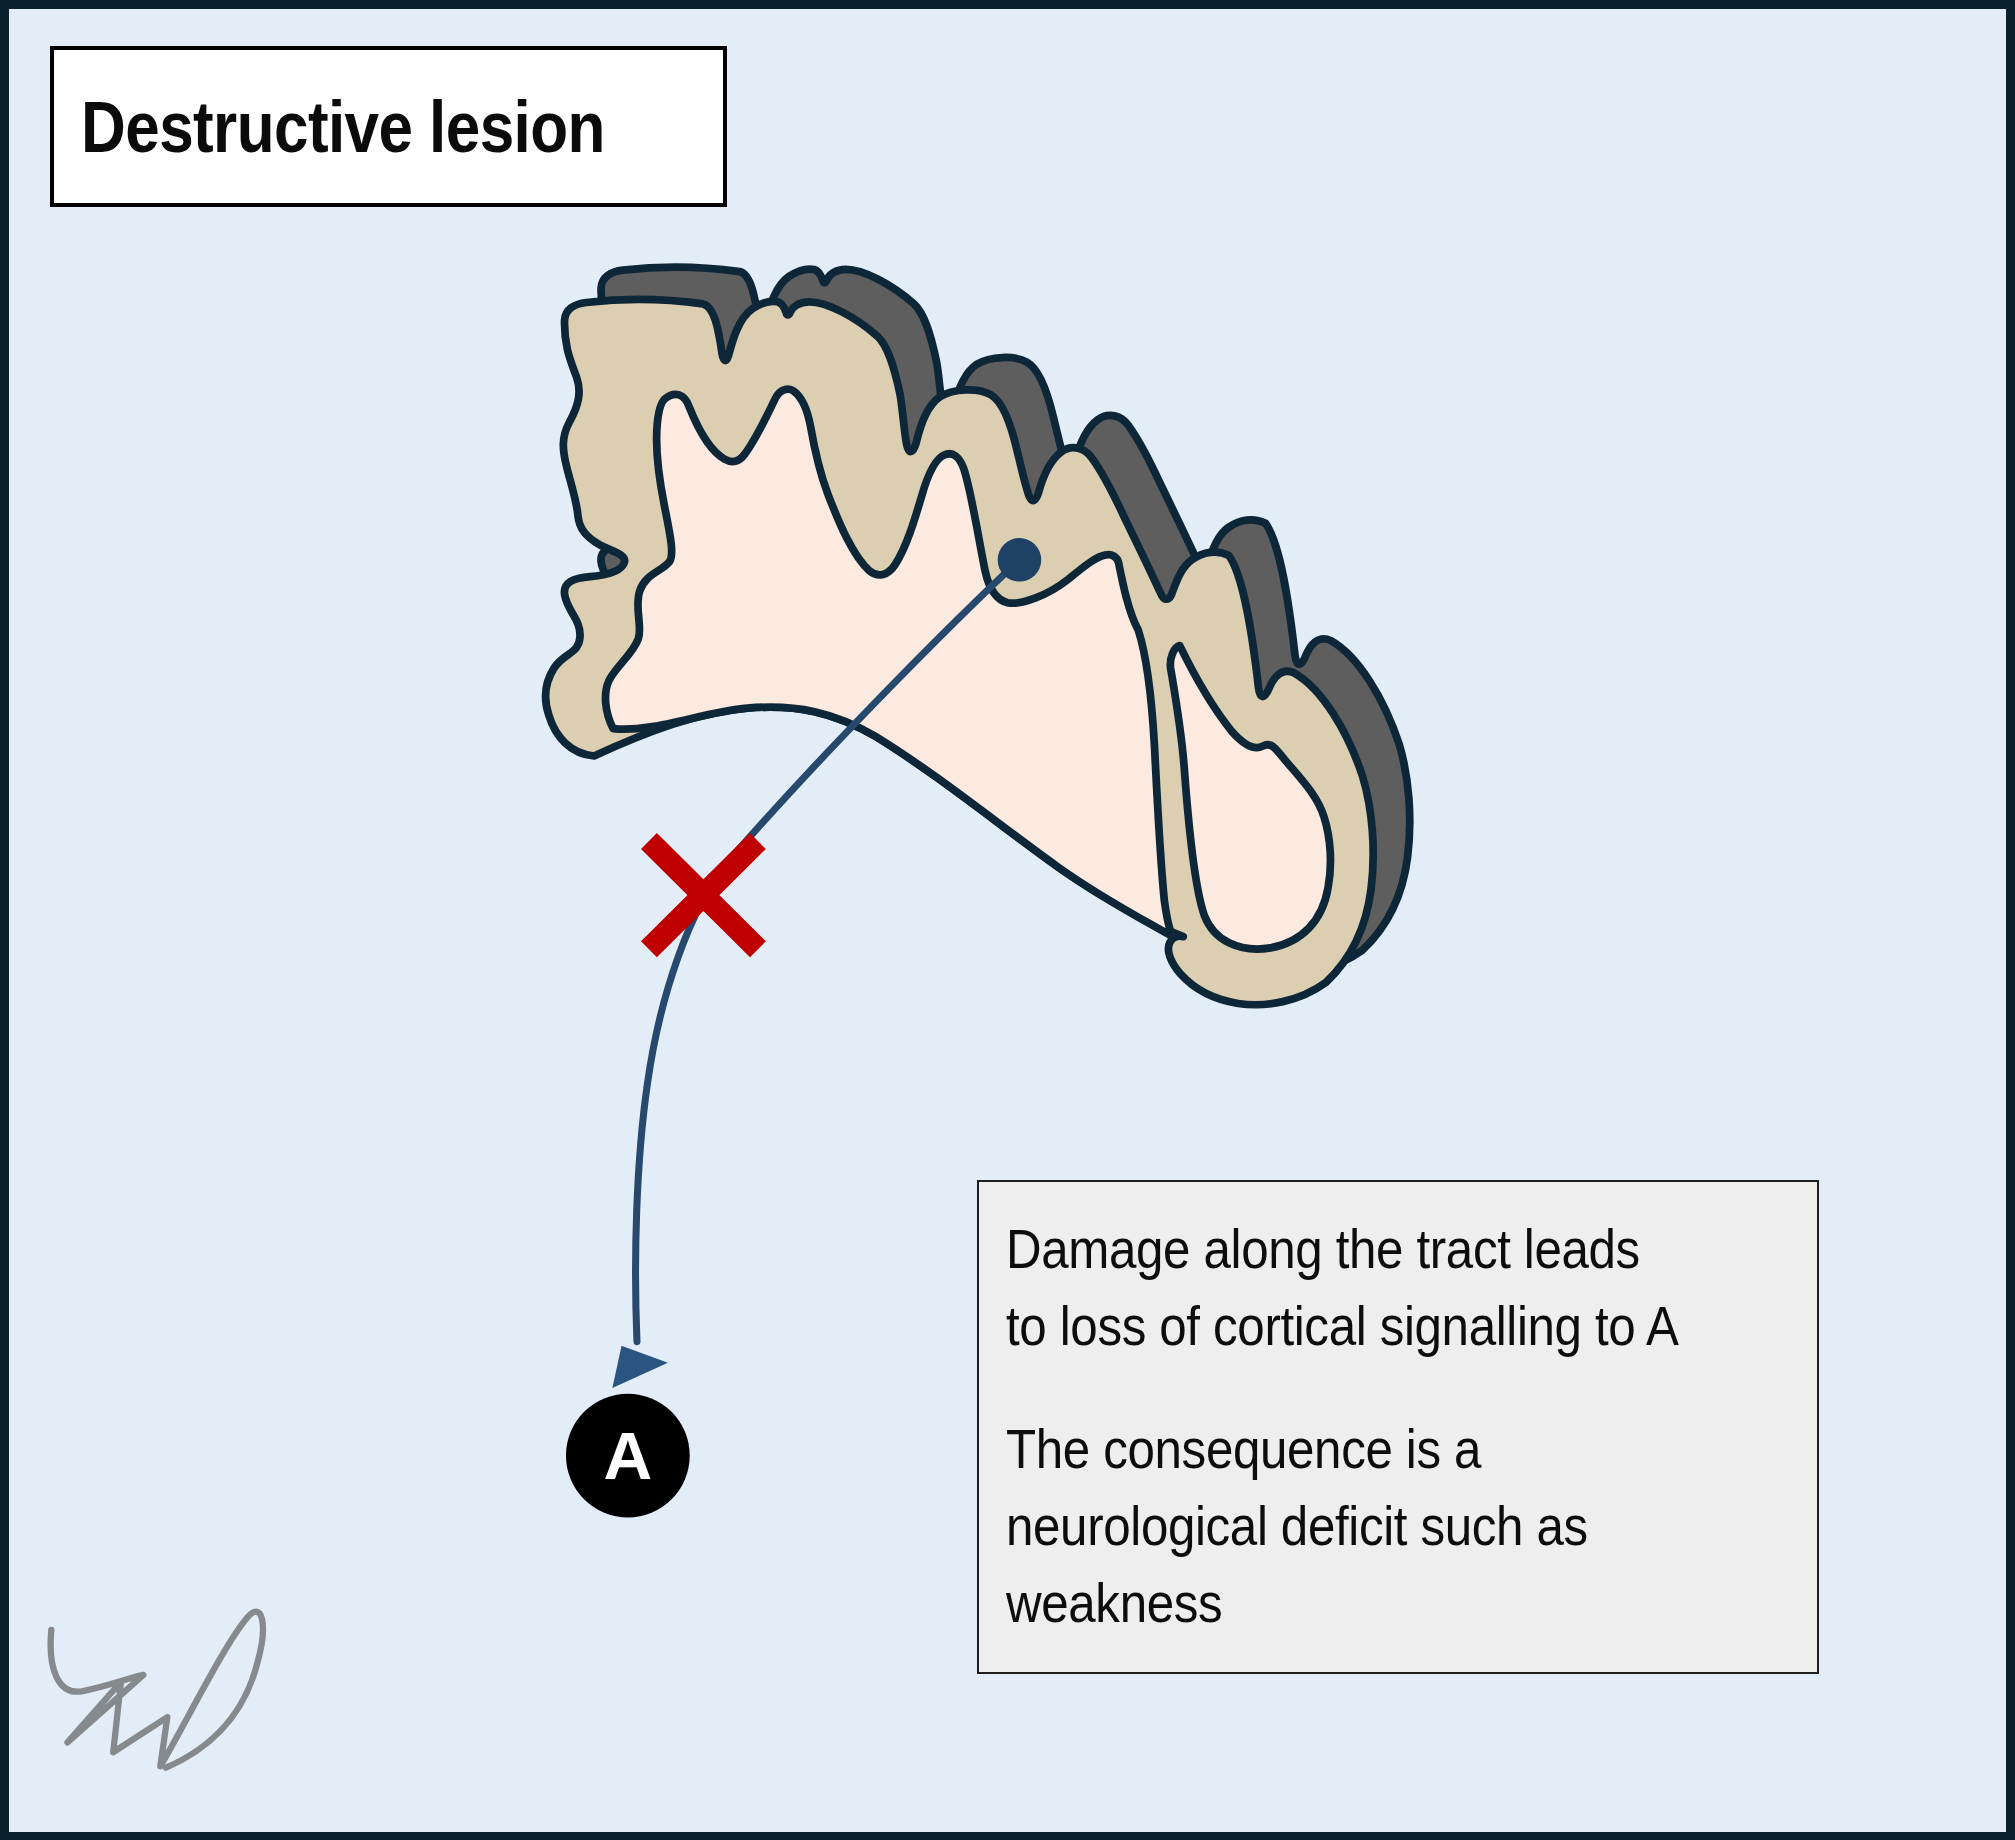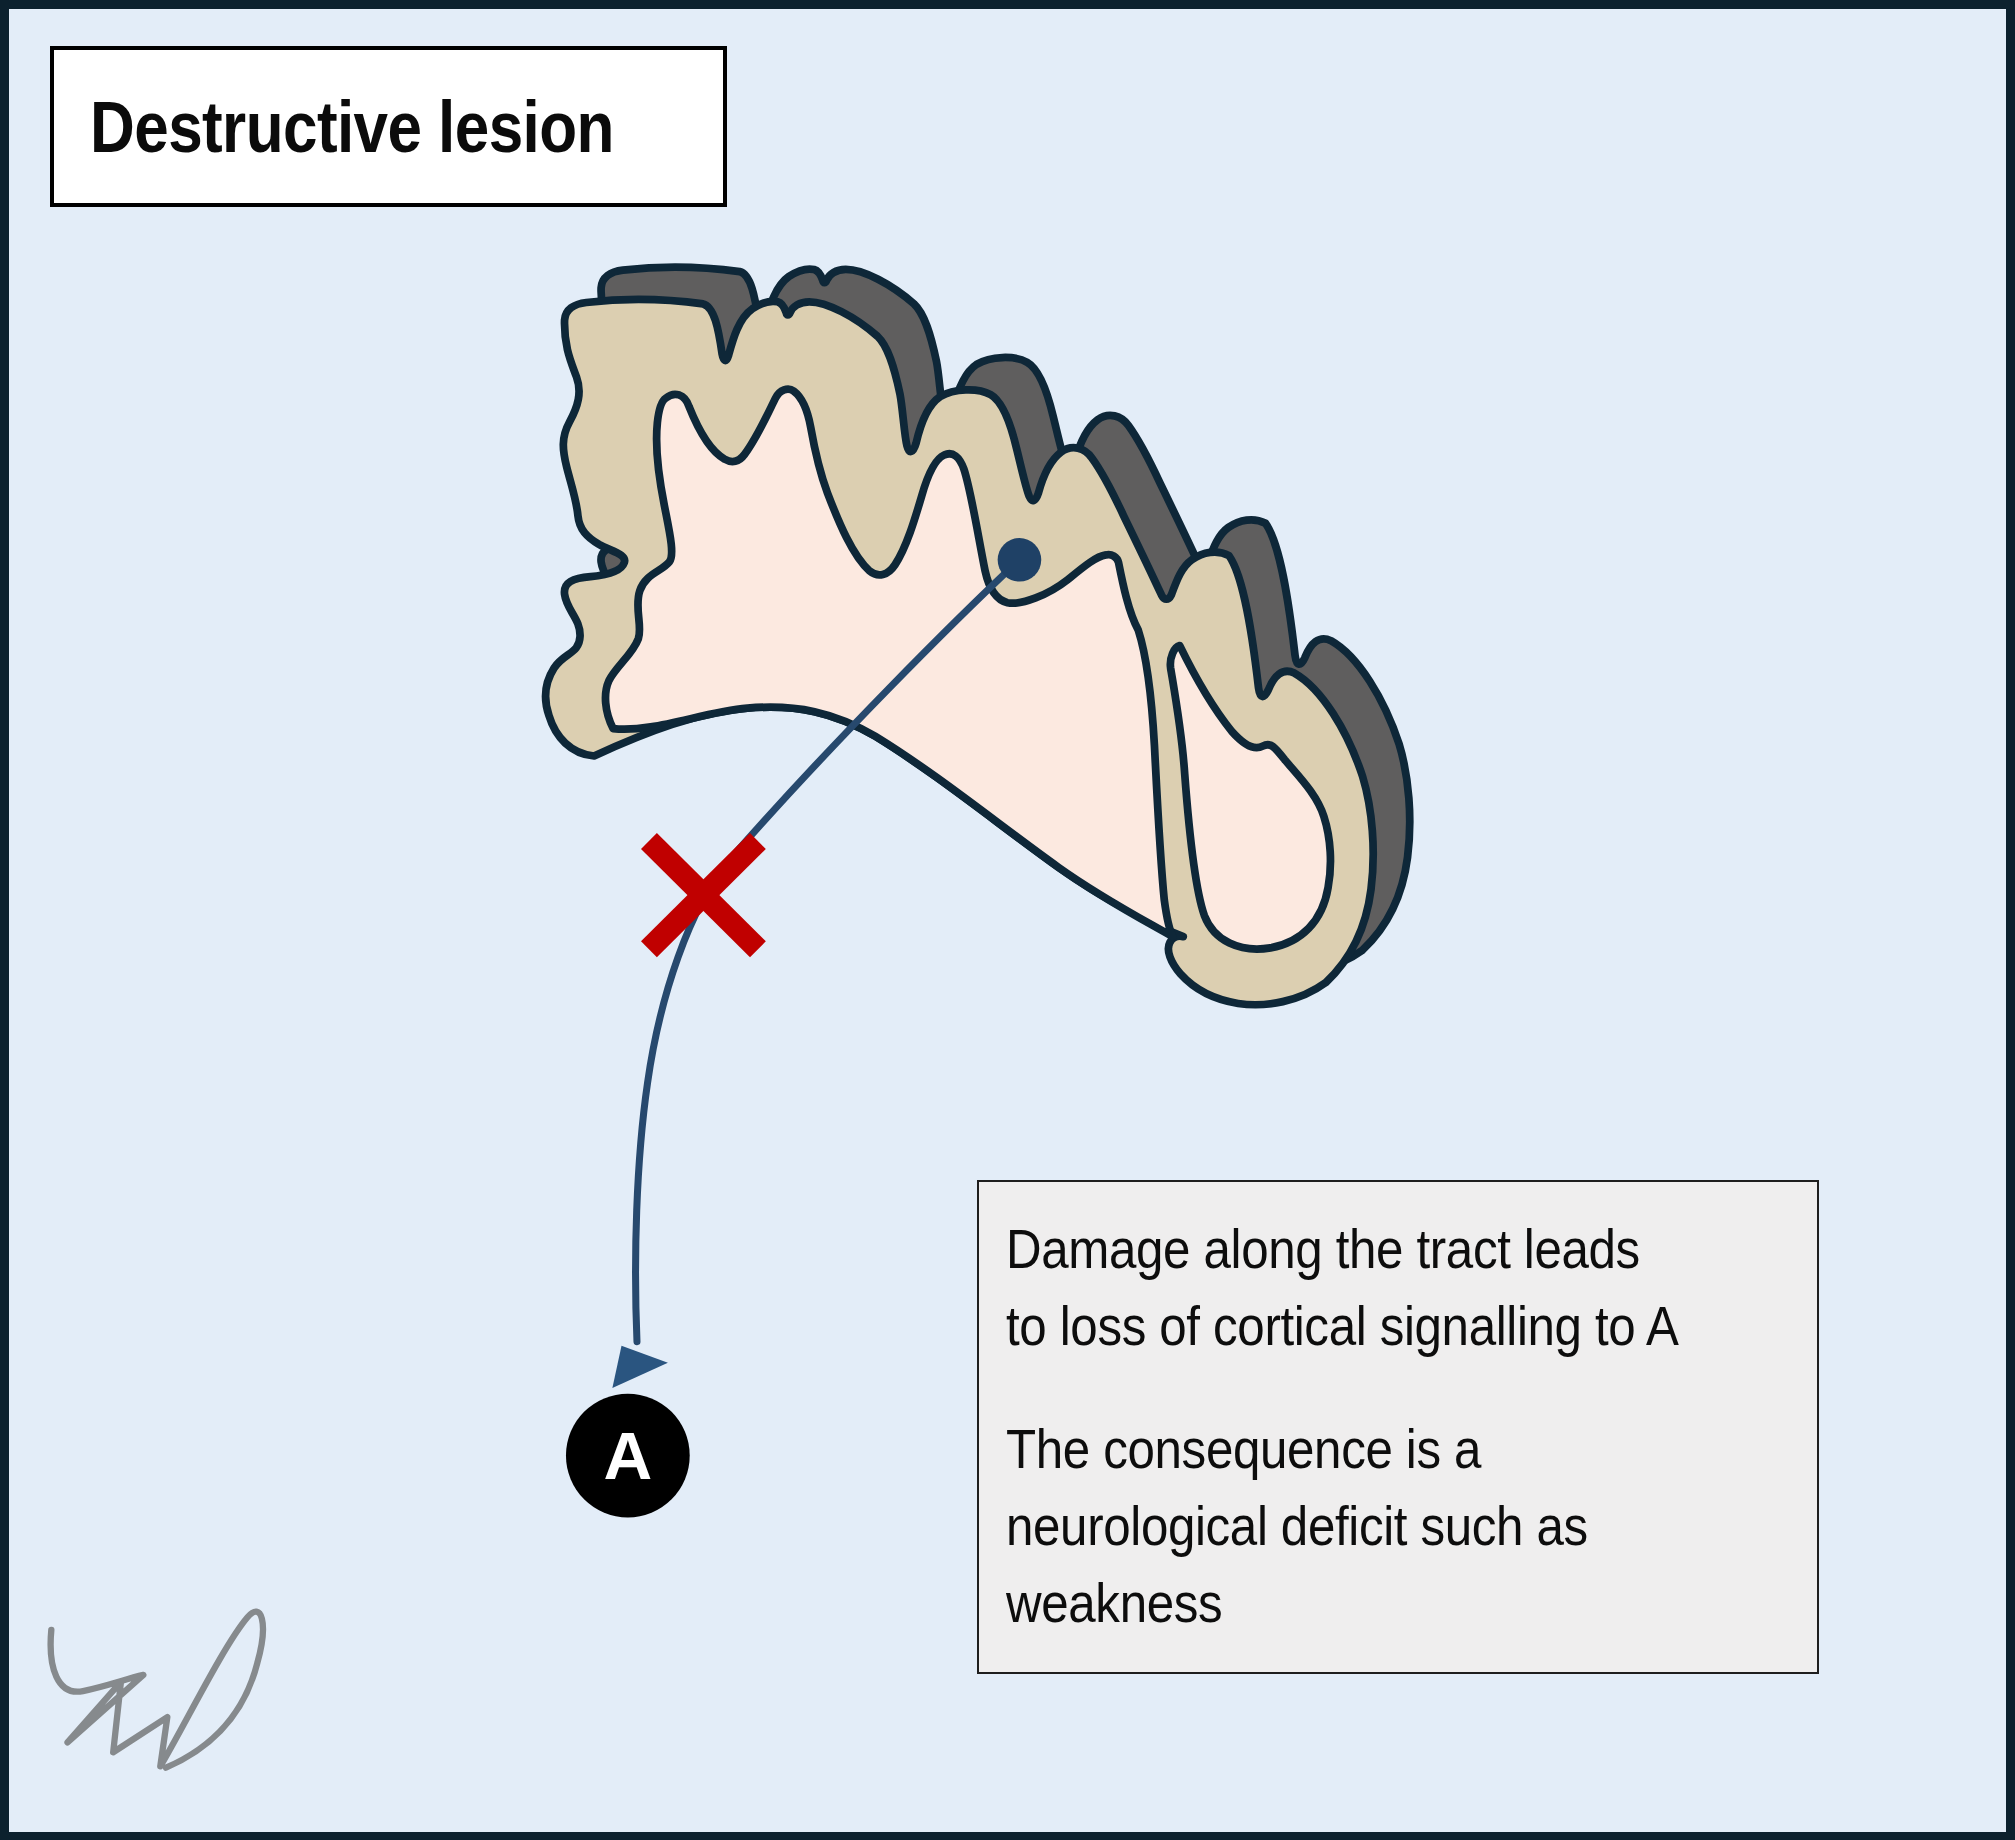--- a/index.html
+++ b/index.html
@@ -14,21 +14,21 @@
     border:9.8px solid #0c212e;
     pointer-events:none;
     z-index:40;
   }
   .artwork{position:absolute;left:0;top:0;width:2015px;height:1841px;}
   .title-box{
     position:absolute;left:50px;top:46px;width:677px;height:161px;
     box-sizing:border-box;
     background:#ffffff;border:4.9px solid #000000;
     display:flex;align-items:center;
-    padding-left:36px;
+    padding-left:27px;
     z-index:30;
   }
   .title-box .label{
     font-size:73px;font-weight:bold;color:#0b0b0b;
     transform:scaleX(0.85);transform-origin:left center;
     white-space:nowrap;letter-spacing:-0.7px;
   }
   .note-box{
     position:absolute;left:977px;top:1180px;width:842px;height:494px;
     box-sizing:border-box;

